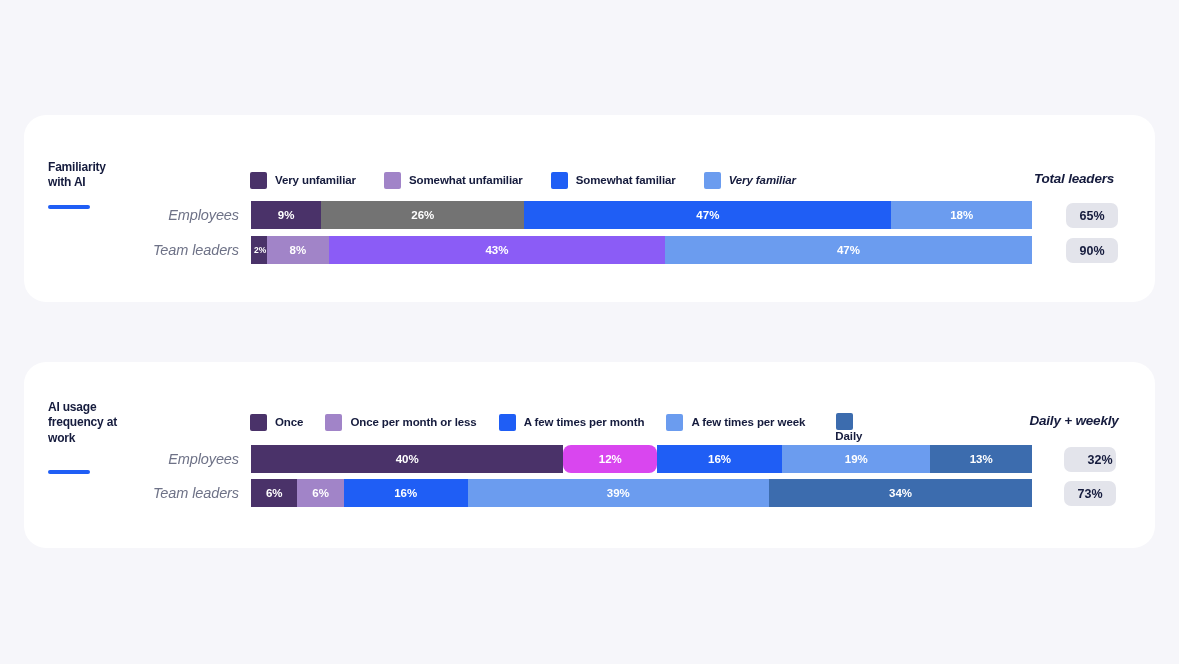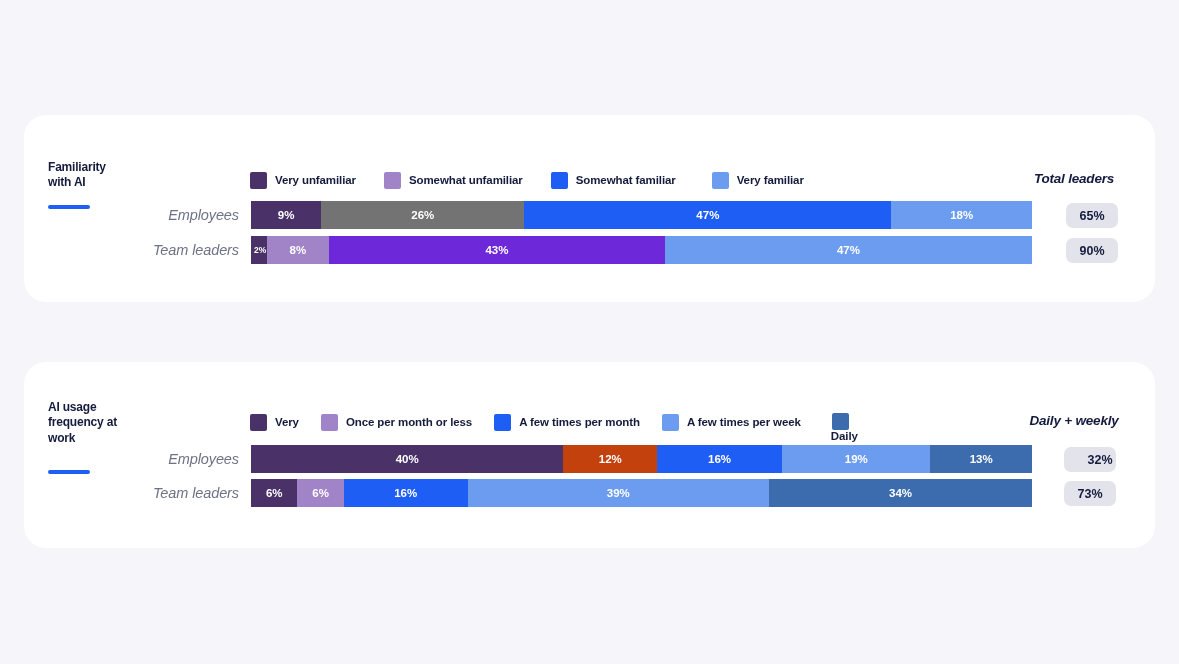--- a/index.html
+++ b/index.html
@@ -175,21 +175,21 @@
           <span class="legend-label">Very unfamiliar</span>
         </div>
         <div class="legend-item" style="margin-left: 28px;">
           <span class="legend-swatch" style="background: rgb(161, 132, 200);"></span>
           <span class="legend-label">Somewhat unfamiliar</span>
         </div>
         <div class="legend-item" style="margin-left: 28px;">
           <span class="legend-swatch" style="background: rgb(31, 94, 245);"></span>
           <span class="legend-label">Somewhat familiar</span>
         </div>
-        <div class="legend-item" style="margin-left: 36px;">
+        <div class="legend-item" style="margin-left: 28px; font-style: italic;">
           <span class="legend-swatch" style="background: rgb(107, 156, 239);"></span>
           <span class="legend-label">Very familiar</span>
         </div>
       </div>
 
     <div class="total-head">Total leaders</div>
 
     <div class="row" id="row-emp">
       <div class="row-label">Employees</div>
       <div class="bar" id="bar-0-0">
@@ -197,37 +197,37 @@
           <div class="seg" style="width: 26%; background: #737373;">26%</div>
           <div class="seg" style="width: 47%; background: rgb(31, 94, 245);">47%</div>
           <div class="seg" style="width: 18%; background: rgb(107, 156, 239);">18%</div>
         </div>
     </div>
     <div class="row" id="row-lead">
       <div class="row-label">Team leaders</div>
       <div class="bar" id="bar-0-1">
           <div class="seg tiny" style="width: 2%; background: rgb(74, 50, 105);">2%</div>
           <div class="seg" style="width: 8%; background: rgb(161, 132, 200);">8%</div>
-          <div class="seg" style="width: 43%; background: #6d28d9;">43%</div>
+          <div class="seg" style="width: 43%; background: #8b5cf6;">43%</div>
           <div class="seg" style="width: 47%; background: rgb(107, 156, 239);">47%</div>
         </div>
     </div>
 
     <div class="badge" id="badge-emp">65%</div>
     <div class="badge" id="badge-lead">90%</div>
   </div>
 
   <div class="card" id="card-usage">
     <div class="chart-title" id="title-1">AI usage<br>frequency at<br>work</div>
     <div class="title-rule"></div>
 
     <div class="legend" id="legend-1">
         <div class="legend-item">
           <span class="legend-swatch" style="background: rgb(74, 50, 105);"></span>
-          <span class="legend-label">Very</span>
+          <span class="legend-label">Once</span>
         </div>
         <div class="legend-item" style="margin-left: 22px;">
           <span class="legend-swatch" style="background: rgb(161, 132, 200);"></span>
           <span class="legend-label">Once per month or less</span>
         </div>
         <div class="legend-item" style="margin-left: 22px;">
           <span class="legend-swatch" style="background: rgb(31, 94, 245);"></span>
           <span class="legend-label">A few times per month</span>
         </div>
         <div class="legend-item" style="margin-left: 22px;">
@@ -239,21 +239,21 @@
           <span class="legend-label">Daily</span>
         </div>
       </div>
 
     <div class="total-head">Daily + weekly</div>
 
     <div class="row" id="row-emp">
       <div class="row-label">Employees</div>
       <div class="bar" id="bar-1-0">
           <div class="seg" style="width: 40%; background: rgb(74, 50, 105);">40%</div>
-          <div class="seg" style="width: 12%; background: #c2410c;">12%</div>
+          <div class="seg" style="width: 12%; background: #d946ef; border-radius: 8px;">12%</div>
           <div class="seg" style="width: 16%; background: rgb(31, 94, 245);">16%</div>
           <div class="seg" style="width: 19%; background: rgb(107, 156, 239);">19%</div>
           <div class="seg" style="width: 13%; background: rgb(60, 108, 174);">13%</div>
         </div>
     </div>
     <div class="row" id="row-lead">
       <div class="row-label">Team leaders</div>
       <div class="bar" id="bar-1-1">
           <div class="seg" style="width: 5.94059%; background: rgb(74, 50, 105);">6%</div>
           <div class="seg" style="width: 5.94059%; background: rgb(161, 132, 200);">6%</div>

